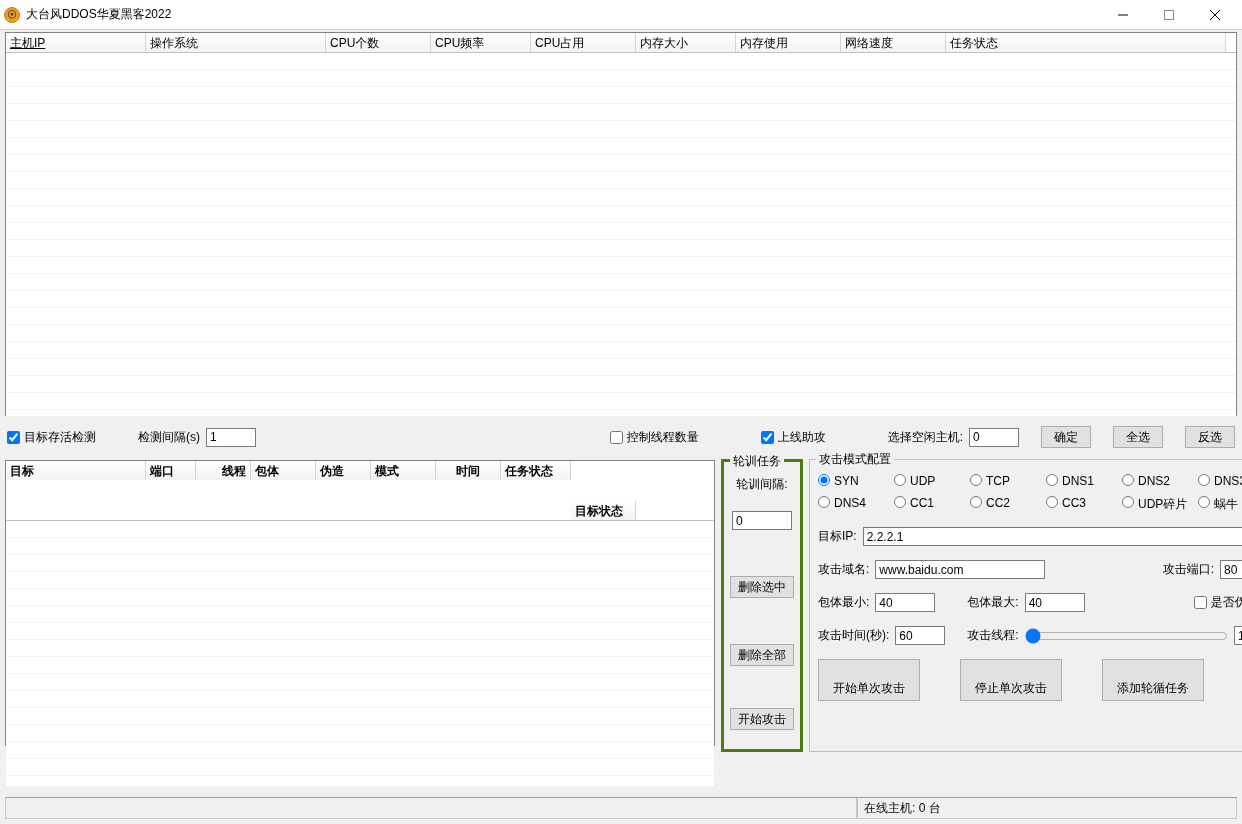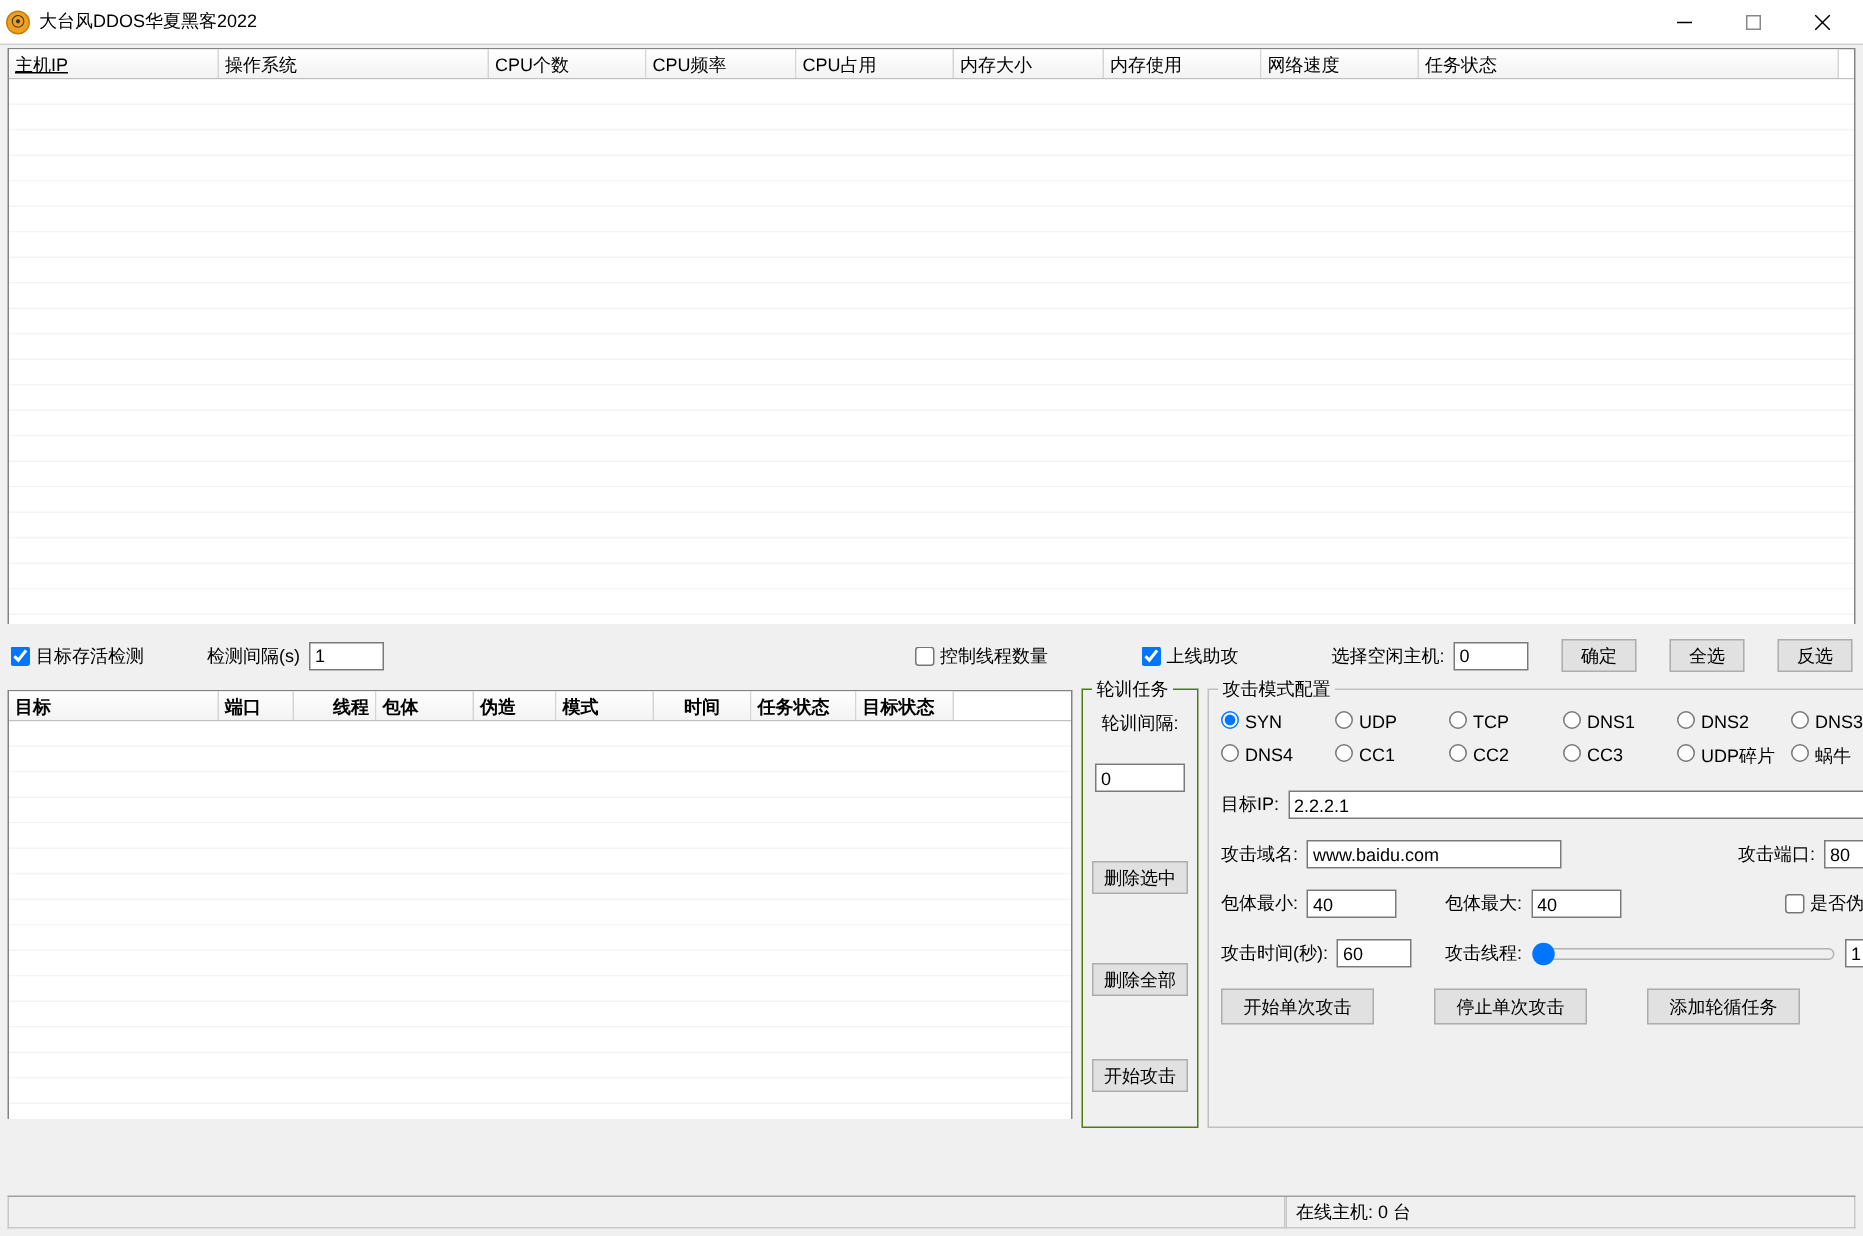--- a/index.html
+++ b/index.html
@@ -36,39 +36,39 @@
 .lower-left { flex:0 0 710px; }
 #target-list { height:286px;font-weight:bold;}
 #target-list .lv-body{ height:265px; overflow-y:scroll; background:#fff;}
 #target-list .lv-rows .row{ display:flex; }
 #target-list .lv-rows .row:nth-child(odd){ background:#fff;}
 #target-list .lv-rows .row:nth-child(even){ background:#fff;}
 
 #target-list .lv-rows .row{ border-bottom:1px solid #f3f3f3;}
 #top-list .lv-rows .row{ border-bottom:1px solid #f3f3f3;}
 
-.poll-group { flex:0 0 78px; border:1px solid #4d7c0f; position:relative; margin-top:-1px;}
+.poll-group { flex:0 0 78px; border:3px solid #4d7c0f; position:relative; margin-top:-1px;}
 .poll-group .legend { position:absolute; top:-9px; left:6px; background:#f0f0f0; padding:0 3px; }
 .poll-group .body{ padding:14px 6px 6px 6px; display:flex; flex-direction:column; gap:18px; align-items:center; }
 .poll-group input.edit{ width:60px;}
 .poll-group .btn{ width:64px; padding:2px 4px;}
 
 .attack-group { flex:1; border:1px solid #c0c0c0; position:relative; margin-top:-1px;}
 .attack-group .legend { position:absolute; top:-9px; left:6px; background:#f0f0f0; padding:0 3px; }
 .attack-group .body{ padding:14px 8px 6px 8px; }
 .radio-row { display:flex; gap:4px; margin-bottom:8px; }
 .radio-row label{ display:inline-flex; gap:4px; width:72px;}
 .radio-row input{ width:12px;height:12px;}
 .field-row{ display:flex; align-items:center; gap:6px; margin-bottom:14px;}
 .field-row .lbl{ white-space:nowrap; }
 .field-row input.edit{ flex:0 0 auto;}
 .slider-wrap{ flex:1; display:flex; align-items:center;}
 .slider-wrap input[type=range]{ width:100%; }
 .bottom-btns{ display:flex; gap:40px; margin-top:2px;}
-.bottom-btns .btn{ padding:3px 14px; height:24px;}
+.bottom-btns .btn{ padding:20px 14px; height:24px;}
 
 .statusbar{ position:absolute; left:5px; right:5px; bottom:5px; height:22px; display:flex; border-top:1px solid #a0a0a0;}
 .statusbar .cell{ border:1px solid #c8c8c8; border-top:none; padding:2px 6px; background:#f0f0f0; display:flex;align-items:center;}
 .statusbar .cell.c1{ width:300px; border-right:none;}
 .statusbar .cell.c2{ flex:1; }
 .statusbar .cell.c3{ width:380px; }
 
 
 ::-webkit-scrollbar{ width:17px; background:#f0f0f0;}
 ::-webkit-scrollbar-thumb{ background:#cdcdcd; border:1px solid #a6a6a6;}
@@ -174,21 +174,21 @@
       <div id="target-list" class="listview">
         <div class="lv-header" id="target-header">
             <div class="col" style="width: 140px;">目标</div>
             <div class="col" style="width: 50px;">端口</div>
             <div class="col" style="width: 55px; text-align: right;">线程</div>
             <div class="col" style="width: 65px;">包体</div>
             <div class="col" style="width: 55px;">伪造</div>
             <div class="col" style="width: 65px;">模式</div>
             <div class="col" style="width: 65px; text-align: center;">时间</div>
             <div class="col" style="width: 70px;">任务状态</div>
-            <div class="col" style="width: 65px;">目标状态</div>
+            <div class="col" style="width: 65px; margin-top: 40px;">目标状态</div>
           </div>
         <div class="lv-body">
             <div class="lv-rows" id="target-rows">
               <div class="row"></div>
               <div class="row"></div>
               <div class="row"></div>
               <div class="row"></div>
               <div class="row"></div>
               <div class="row"></div>
               <div class="row"></div>

